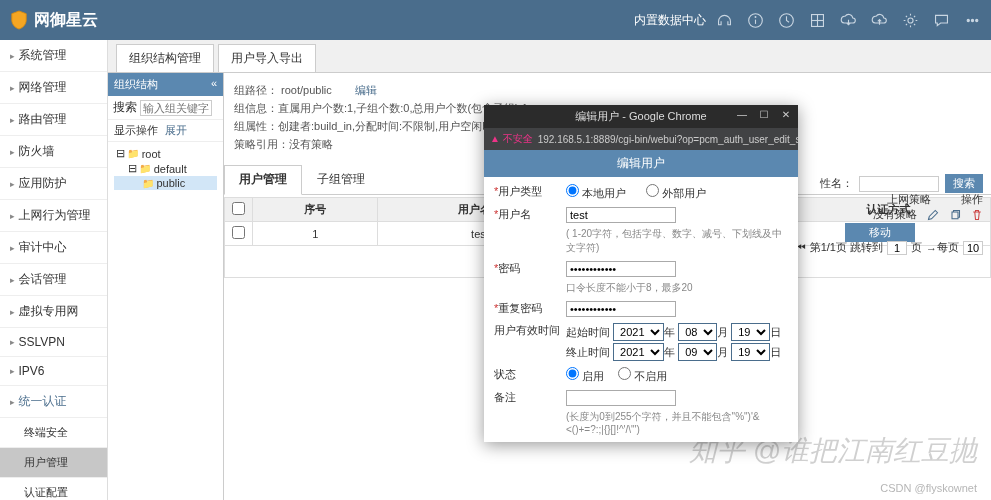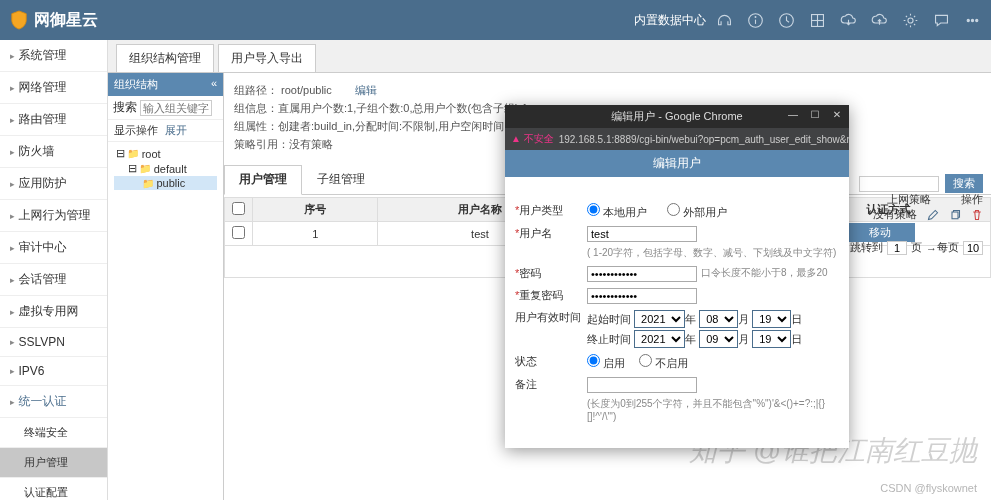--- a/index.html
+++ b/index.html
@@ -56,28 +56,28 @@
 .new-btn-row { text-align: center; }
 .btn { background: #5b88b0; color: #fff; border: none; padding: 3px 18px; cursor: pointer; font-size: 12px; border-radius: 2px; }
 .right-actions { position: absolute; right: 8px; top: 174px; display: flex; align-items: center; gap: 6px; font-size: 11px; }
 .right-actions input { width: 80px; font-size: 11px; padding: 1px 3px; border: 1px solid #ccc; }
 .btn-sm { background: #5b88b0; color: #fff; border: none; padding: 2px 8px; font-size: 11px; cursor: pointer; }
 .pager { position: absolute; right: 8px; top: 222px; font-size: 11px; display: flex; align-items: center; gap: 4px; }
 .pager input { width: 20px; text-align: center; font-size: 11px; border: 1px solid #ccc; }
 .mini-icon { width: 12px; height: 12px; }
 
 
-.chrome-win { position: absolute; left: 505px; top: 105px; width: 344px; background: #fff; box-shadow: 0 3px 16px rgba(0,0,0,.4); z-index: 50; }
+.chrome-win { position: absolute; left: 484px; top: 105px; width: 314px; background: #fff; box-shadow: 0 3px 16px rgba(0,0,0,.4); z-index: 50; }
 .chrome-title { background: #2b2b2b; color: #ddd; font-size: 11px; padding: 4px 8px; text-align: center; position: relative; }
 .chrome-ctrls { position: absolute; right: 2px; top: 2px; display: flex; gap: 2px; }
 .chrome-ctrls span { width: 20px; height: 14px; display: inline-flex; align-items: center; justify-content: center; color: #ccc; cursor: pointer; font-size: 10px; }
 .chrome-url { background: #414244; color: #ccc; font-size: 10px; padding: 4px 6px; display: flex; align-items: center; gap: 5px; white-space: nowrap; overflow: hidden; }
 .chrome-url .warn { color: #e38; }
 .dlg-header { background: #5b88b0; color: #fff; text-align: center; padding: 5px; font-size: 12px; }
-.dlg-body { padding: 23px 10px; font-size: 11px; }
+.dlg-body { padding: 4px 10px; font-size: 11px; }
 .form-row { display: flex; align-items: flex-start; padding: 3px 0; }
 .form-row .lbl { width: 72px; color: #333; }
 .form-row .lbl .req { color: #c33; }
 .form-row .ctl { flex: 1; display: flex; flex-wrap: wrap; gap: 4px; }
 .form-row input[type=text], .form-row input[type=password], .form-row textarea { border: 1px solid #aaa; padding: 1px 3px; font-size: 11px; }
 .form-row select { border: 1px solid #4a6d8c; padding: 1px 2px; font-size: 11px; background: #fff; }
 .hint { color: #888; font-size: 10px; }
 .dlg-foot { text-align: center; padding: 6px 0 10px; }
 .dlg-foot .btn { margin: 0 6px; padding: 3px 14px; }
 

